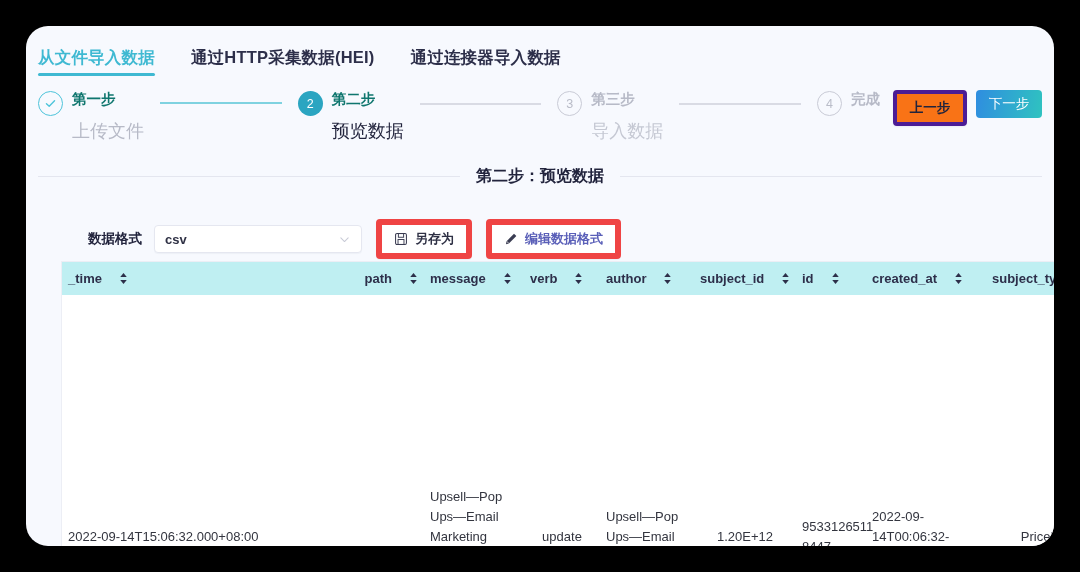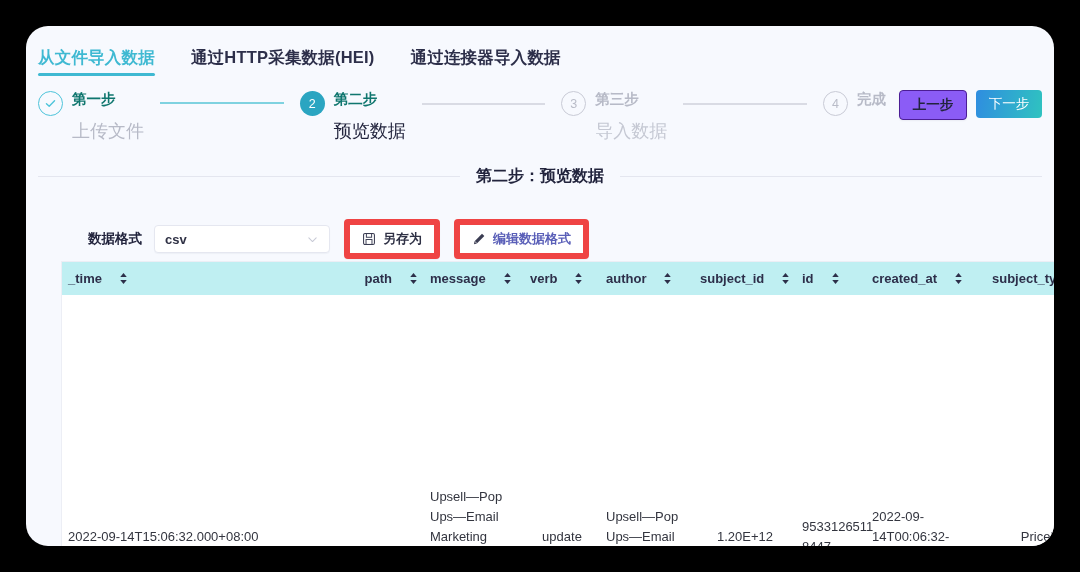--- a/index.html
+++ b/index.html
@@ -148,22 +148,22 @@
     display: flex;
     align-items: flex-start;
     gap: 9px;
     margin-left: 13px;
     margin-top: 2px;
     flex: none;
   }
   .btn-prev {
     width: 66px;
     height: 28px;
-    background: #8b5cf6;
-    border: 1px solid #4c1d95;
+    background: #f97316;
+    border: 4px solid #4c1d95;
     border-radius: 4px;
     color: #22243d;
     font-size: 13.5px;
     font-weight: bold;
     display: flex;
     align-items: center;
     justify-content: center;
     cursor: pointer;
     box-shadow: 0 1px 2px rgba(30,40,80,0.06);
   }
@@ -214,21 +214,21 @@
     gap: 0;
   }
   .format-label {
     font-size: 13.5px;
     font-weight: bold;
     color: #22243d;
     margin-right: 12px;
     white-space: nowrap;
   }
   .select-box {
-    width: 176px;
+    width: 208px;
     height: 28px;
     background: #ffffff;
     border: 1px solid #e5e7f0;
     border-radius: 4px;
     display: flex;
     align-items: center;
     padding: 0 10px;
     box-sizing: border-box;
     cursor: pointer;
     box-shadow: 0 1px 1px rgba(30,40,80,0.04);

